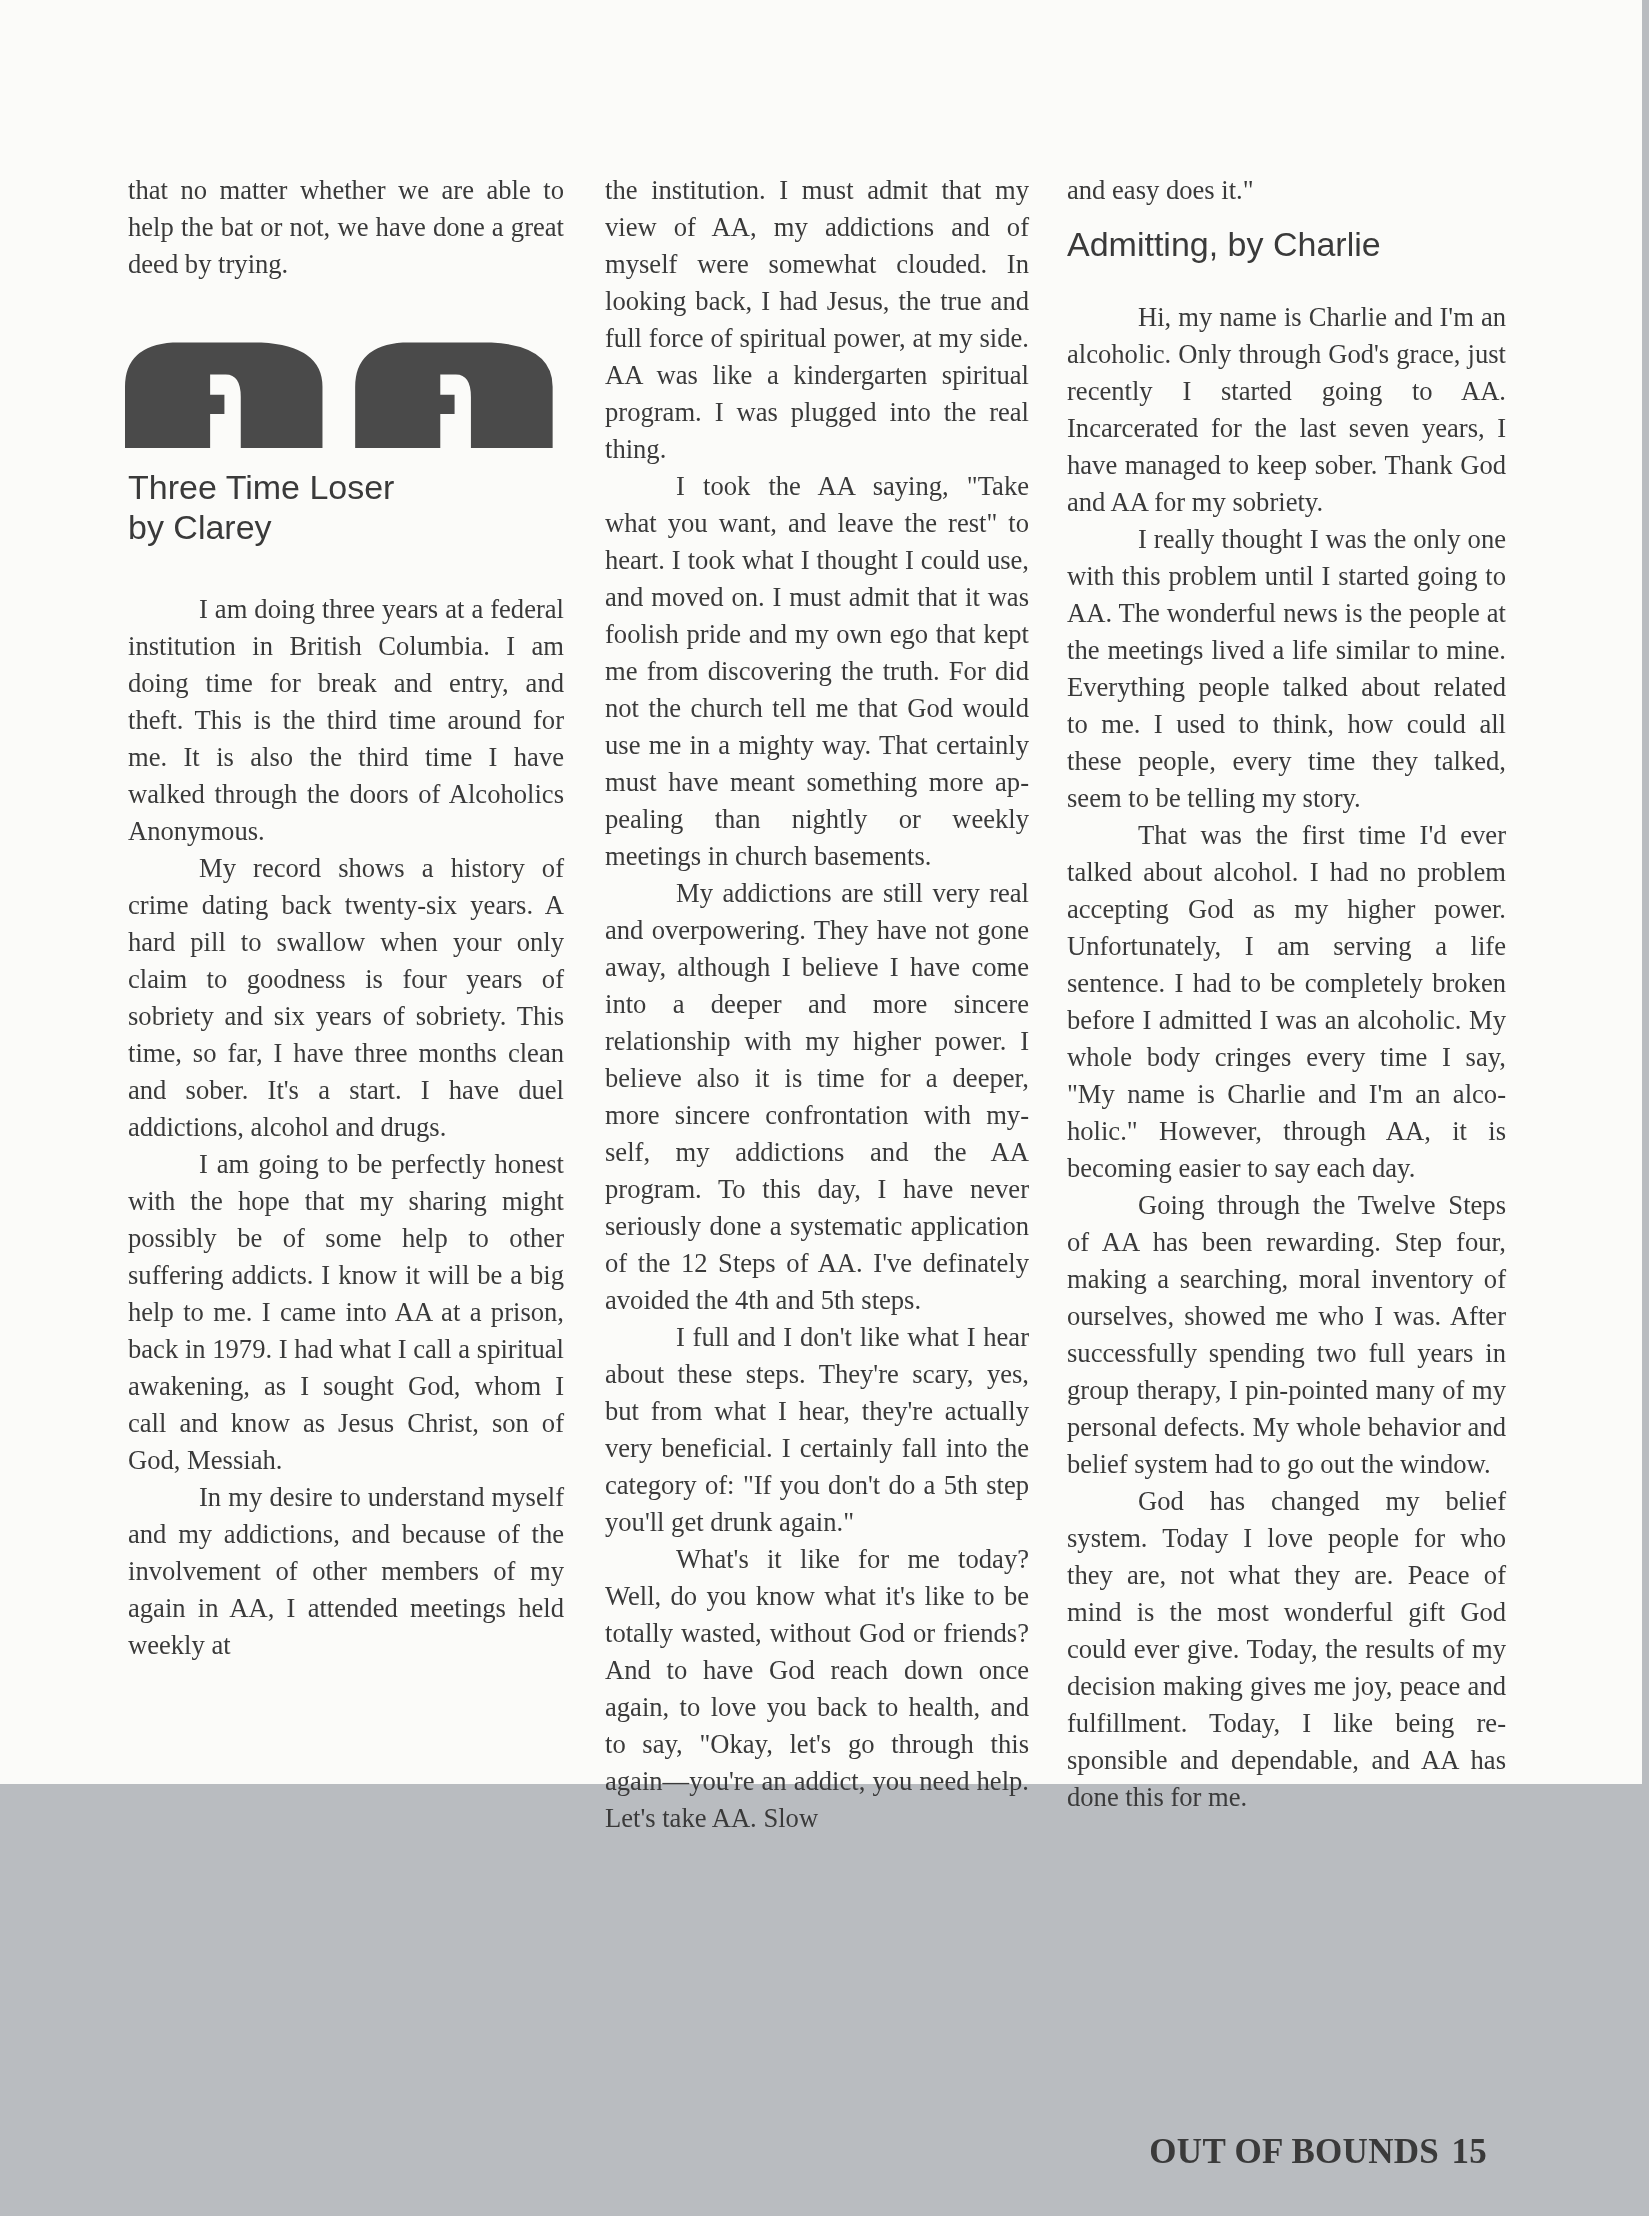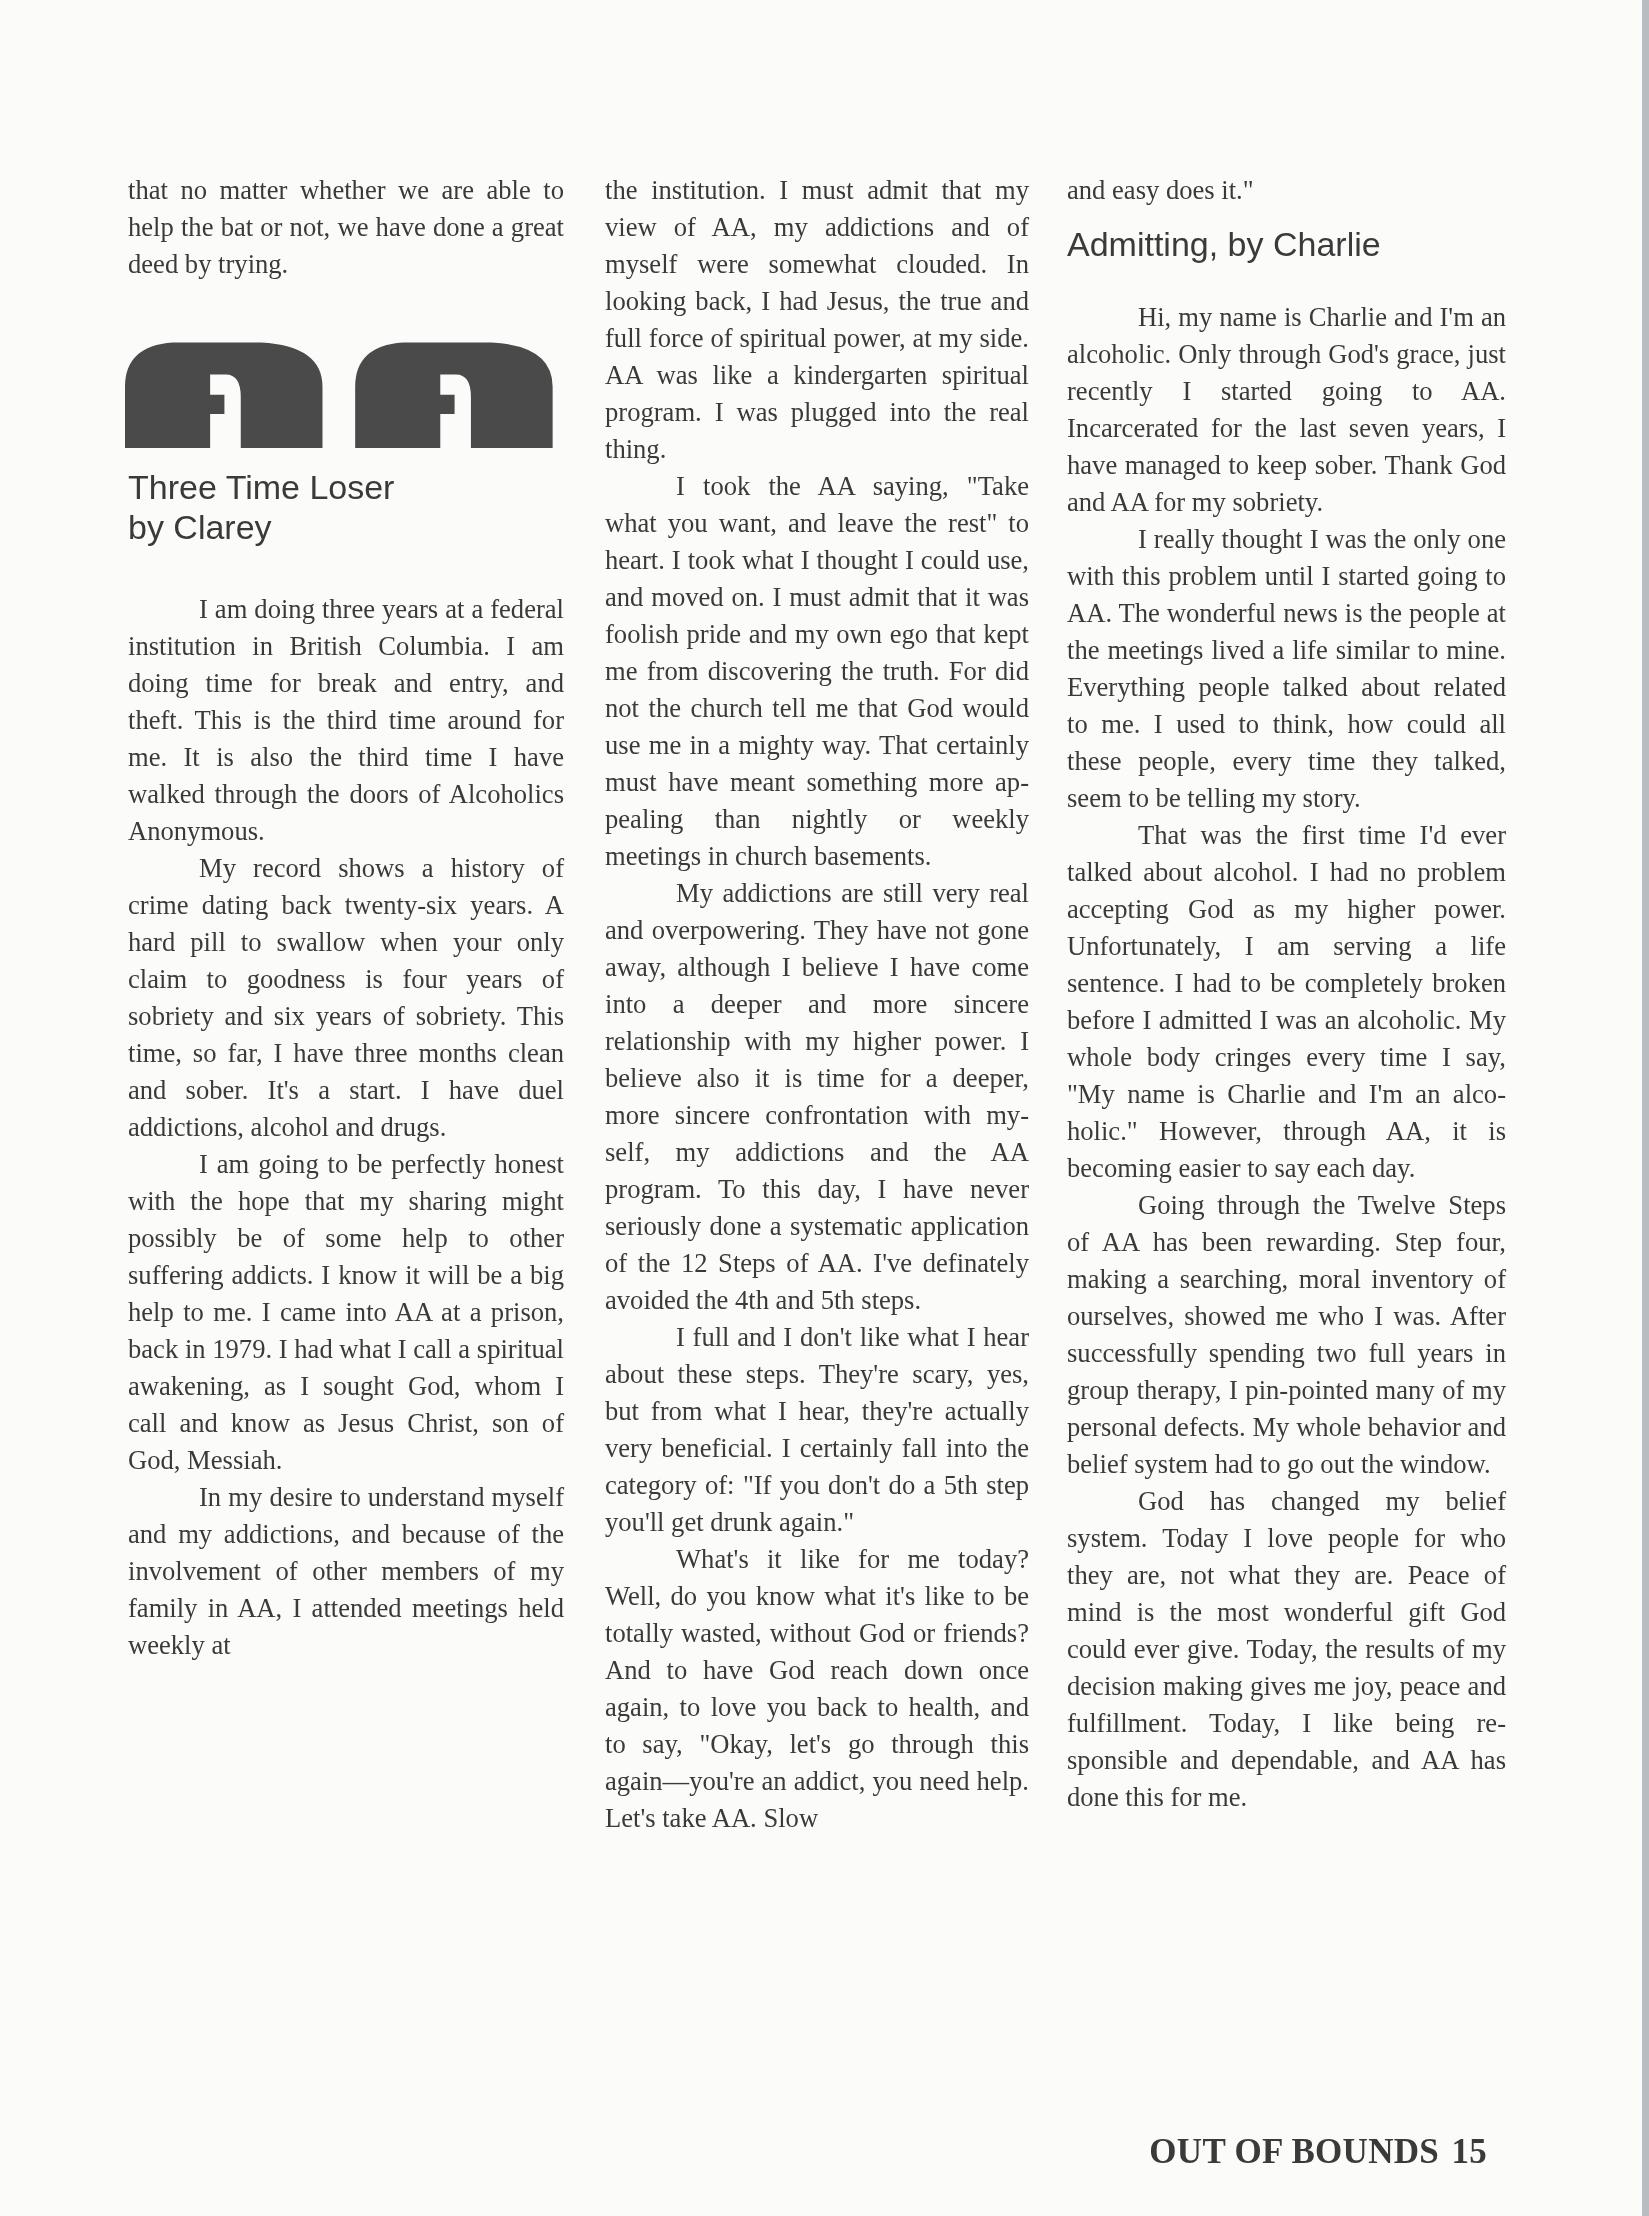--- a/index.html
+++ b/index.html
@@ -5,21 +5,21 @@
   html, body { margin: 0; padding: 0; }
   body {
     width: 1650px; height: 2216px;
     background: #b9bcc0;
     position: relative; overflow: hidden;
     font-family: "Liberation Serif", "DejaVu Serif", serif;
     color: #3a3a3a;
   }
   .page {
     position: absolute; left: 0; top: 0;
-    width: 1642px; height: 2216px;
+    width: 1642px; height: 1784px;
     background: #fbfbf9;
   }
   .column {
     position: absolute; top: 172px;
     width: 436px;
     font-size: 26.6px; line-height: 37px;
     text-align: justify;
     hyphens: manual;
   }
   .col1 { left: 128px; }
@@ -62,21 +62,21 @@
     </svg>
 
     <h2 class="headline">
       <span>Three Time Loser</span><br>
       <span>by Clarey</span>
     </h2>
 
     <p class="indent">I am doing three years at a federal institution in British Columbia. I am doing time for break and entry, and theft. This is the third time around for me. It is also the third time I have walked through the doors of Alcoholics Anonymous.</p>
     <p class="indent">My record shows a history of crime dating back twenty-six years. A hard pill to swallow when your only claim to goodness is four years of sobriety and six years of sobriety. This time, so far, I have three months clean and sober. It's a start. I have duel addictions, alcohol and drugs.</p>
     <p class="indent">I am going to be perfectly honest with the hope that my shar­ing might possibly be of some help to other suffering addicts. I know it will be a big help to me. I came into AA at a prison, back in 1979. I had what I call a spiritual awak­ening, as I sought God, whom I call and know as Jesus Christ, son of God, Messiah.</p>
-    <p class="indent">In my desire to understand myself and my addictions, and be­cause of the involvement of other members of my family in AA, I attended meetings held weekly at</p>
+    <p class="indent">In my desire to understand myself and my addictions, and be­cause of the involvement of other members of my again in AA, I attended meetings held weekly at</p>
   </div>
 
   <div class="column col2">
     <p>the institution. I must admit that my view of AA, my addictions and of myself were somewhat clouded. In looking back, I had Jesus, the true and full force of spiritual power, at my side. AA was like a kindergarten spiritual program. I was plugged into the real thing.</p>
     <p class="indent">I took the AA saying, "Take what you want, and leave the rest" to heart. I took what I thought I could use, and moved on. I must admit that it was fool­ish pride and my own ego that kept me from discovering the truth. For did not the church tell me that God would use me in a mighty way. That certainly must have meant something more ap­pealing than nightly or weekly meetings in church basements.</p>
     <p class="indent">My addictions are still very real and overpowering. They have not gone away, although I believe I have come into a deeper and more sincere relationship with my higher power. I believe also it is time for a deeper, more sincere confrontation with my­self, my addictions and the AA program. To this day, I have never seriously done a systematic application of the 12 Steps of AA. I've definately avoided the 4th and 5th steps.</p>
     <p class="indent">I full and I don't like what I hear about these steps. They're scary, yes, but from what I hear, they're actually very beneficial. I certainly fall into the category of: "If you don't do a 5th step you'll get drunk again."</p>
     <p class="indent">What's it like for me today? Well, do you know what it's like to be totally wasted, without God or friends? And to have God reach down once again, to love you back to health, and to say, "Okay, let's go through this again—you're an addict, you need help. Let's take AA. Slow</p>
   </div>
 

